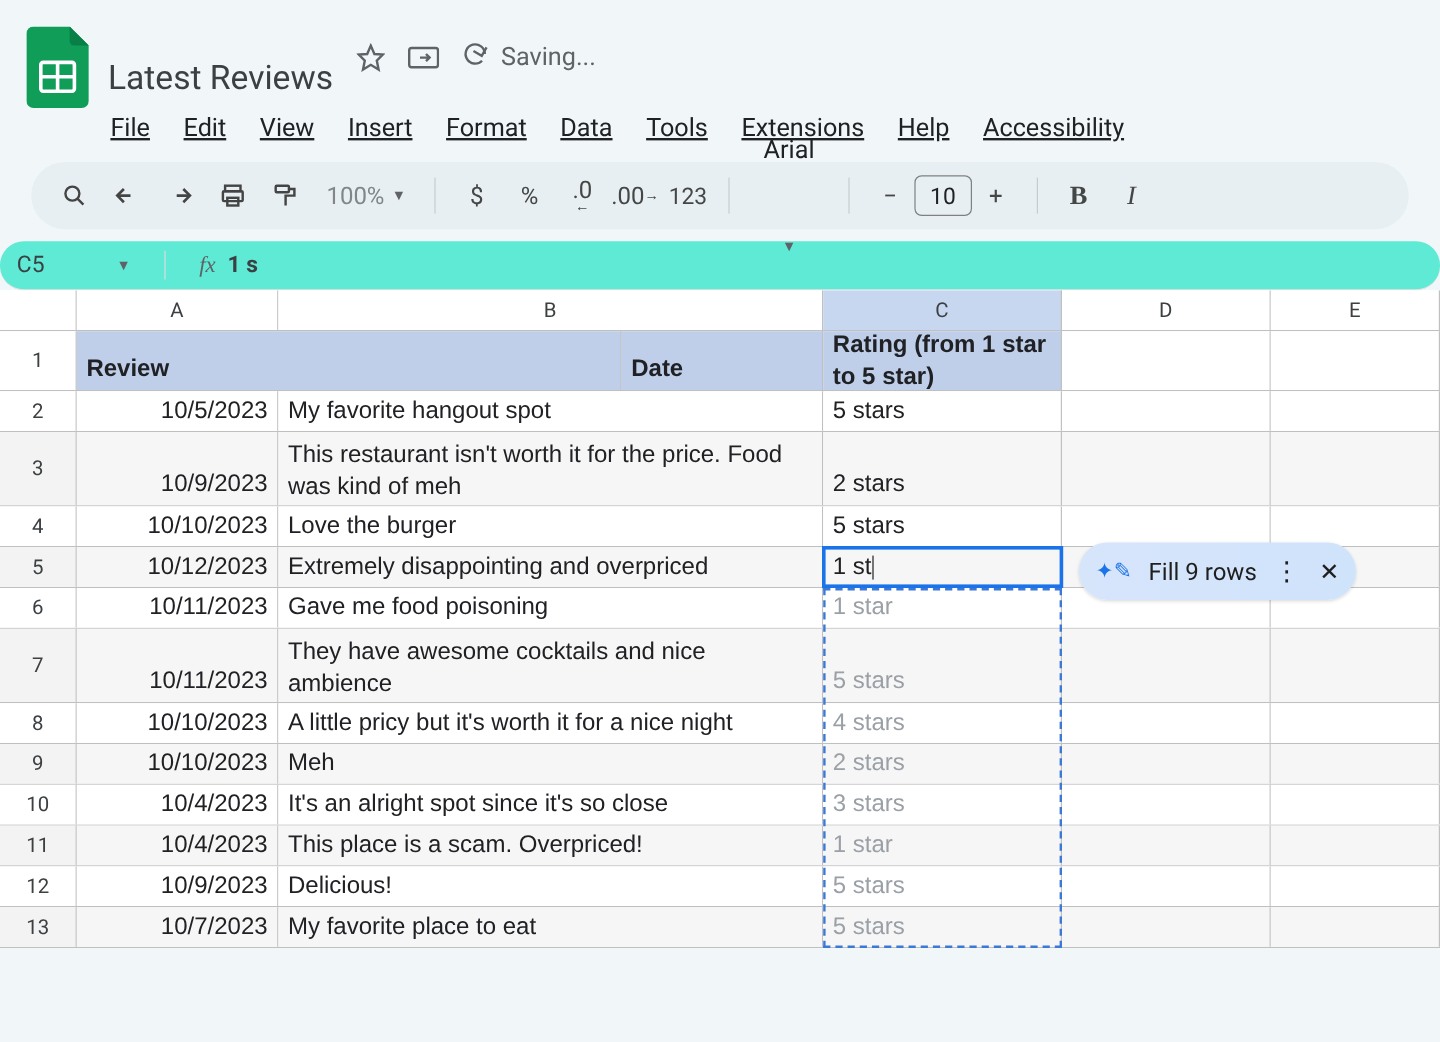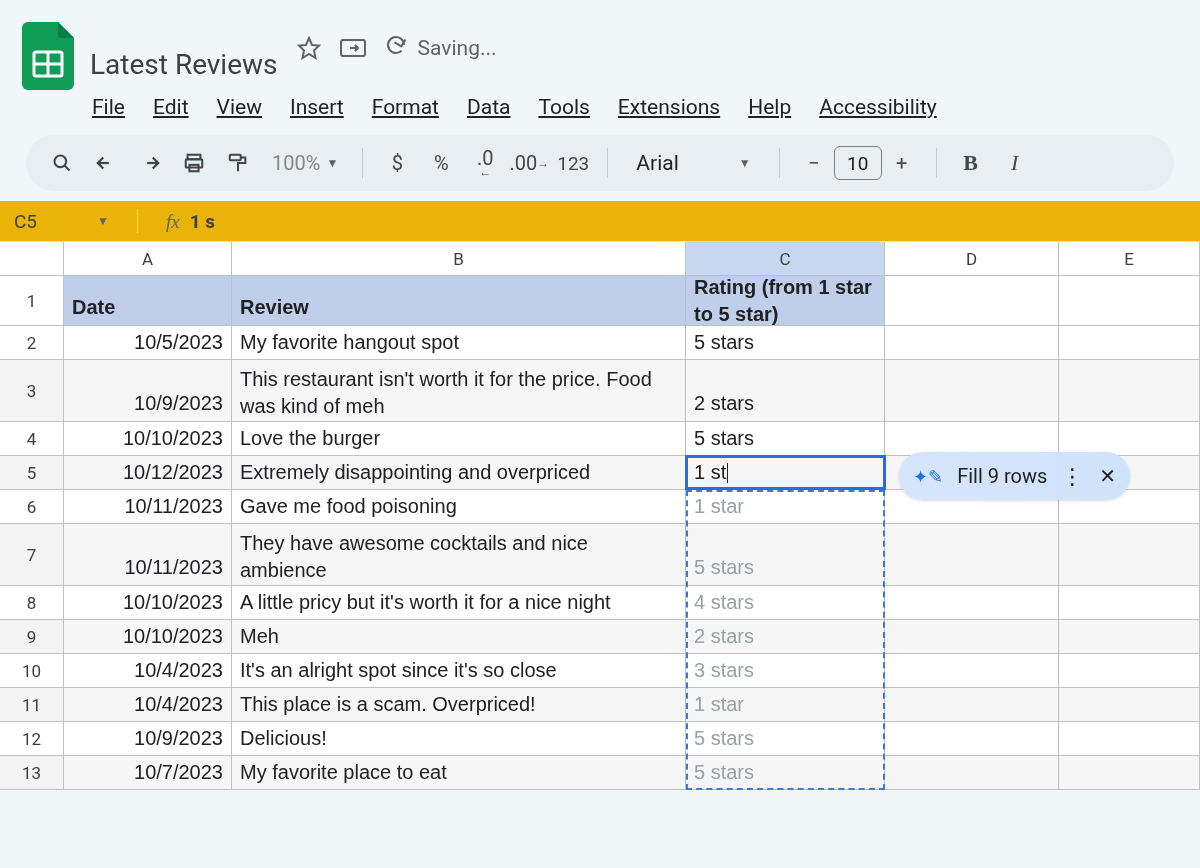--- a/index.html
+++ b/index.html
@@ -86,39 +86,41 @@
     color: #80868b;
     font-size: 20px;
     display: flex; align-items: center; gap: 6px;
     margin: 0 6px;
   }
   .font-name-sel {
     font-size: 21px;
     color: #202124;
     display: flex; align-items: center; gap: 60px;
     padding: 0 10px;
+    flex-direction: column;
   }
   .font-size-group {
     display:flex; align-items:center; gap:4px;
   }
   .font-size-box {
     border: 1.5px solid #7d8184;
     border-radius: 6px;
     width: 48px; height: 34px;
     display:flex; align-items:center; justify-content:center;
     font-size: 19px;
   }
   .bi { font-size: 22px; font-family: Georgia, serif; }
 
   .name-fx-row {
-    display:flex; align-items:center;
+    display:flex; align-items:flex-start;
     padding: 8px 14px;
     gap: 28px;
     border-bottom: 1px solid #e0e0e0;
-    background:#eab308;
+    background:#5eead4;
+    border-radius:20px;
   }
   .name-box {
     font-size: 19px;
     color:#3c4043;
     display:flex; align-items:center; gap:60px;
   }
   .fx-label { font-style: italic; font-family: Georgia,serif; font-size:19px; color:#5f6368;}
   .fx-val { font-size:19px; color:#3c4043; margin-left:10px;font-weight:bold;}
   .caret { font-size:12px; color:#5f6368;}
 
@@ -354,22 +356,22 @@
     <div class="corner"></div>
     <div class="col-h col-A">A</div>
     <div class="col-h col-B">B</div>
     <div class="col-h col-C sel">C</div>
     <div class="col-h col-D">D</div>
     <div class="col-h col-E">E</div>
   </div>
 
   <div class="row" style="height:50px">
     <div class="row-h">1</div>
+    <div class="cell col-B header-cell" style="align-items:flex-end">Review</div>
     <div class="cell col-A header-cell" style="align-items:flex-end">Date</div>
-    <div class="cell col-B header-cell" style="align-items:flex-end">Review</div>
     <div class="cell col-C header-cell" style="white-space:normal">Rating (from 1 star to 5 star)</div>
     <div class="cell col-D"></div>
     <div class="cell col-E"></div>
   </div>
 
   <div id="data-rows" style="position:relative">
 
   <div class="row" style="height: 34px;">
         <div class="row-h">2</div>
         <div class="cell col-A date">10/5/2023</div>

